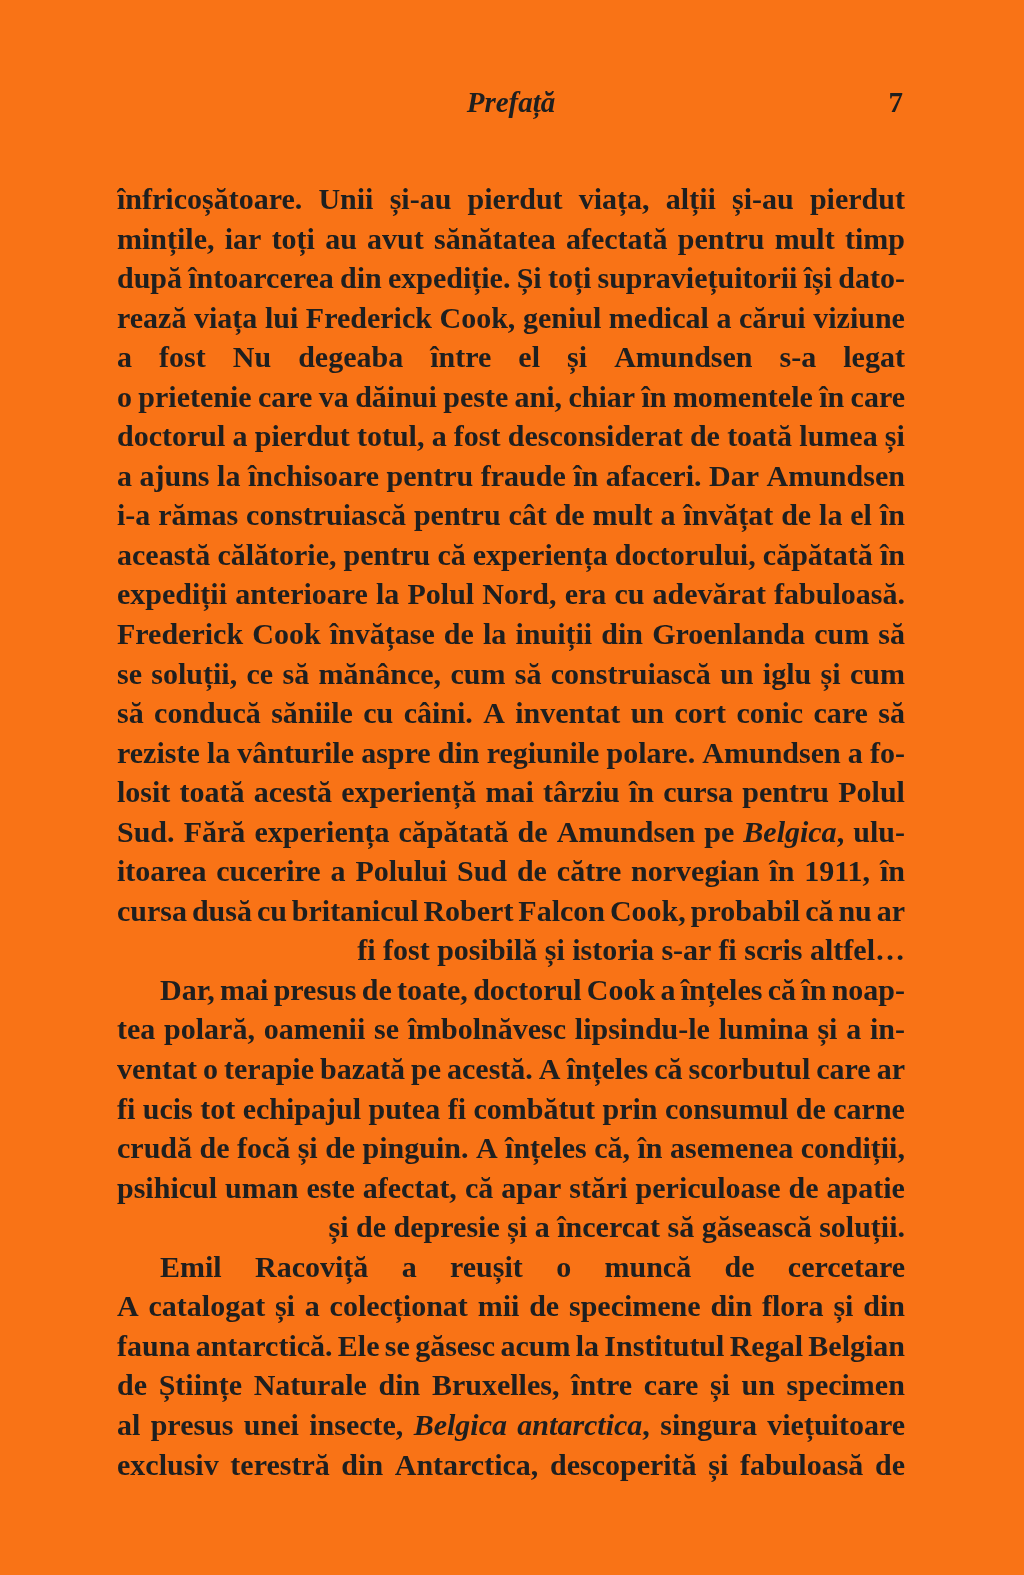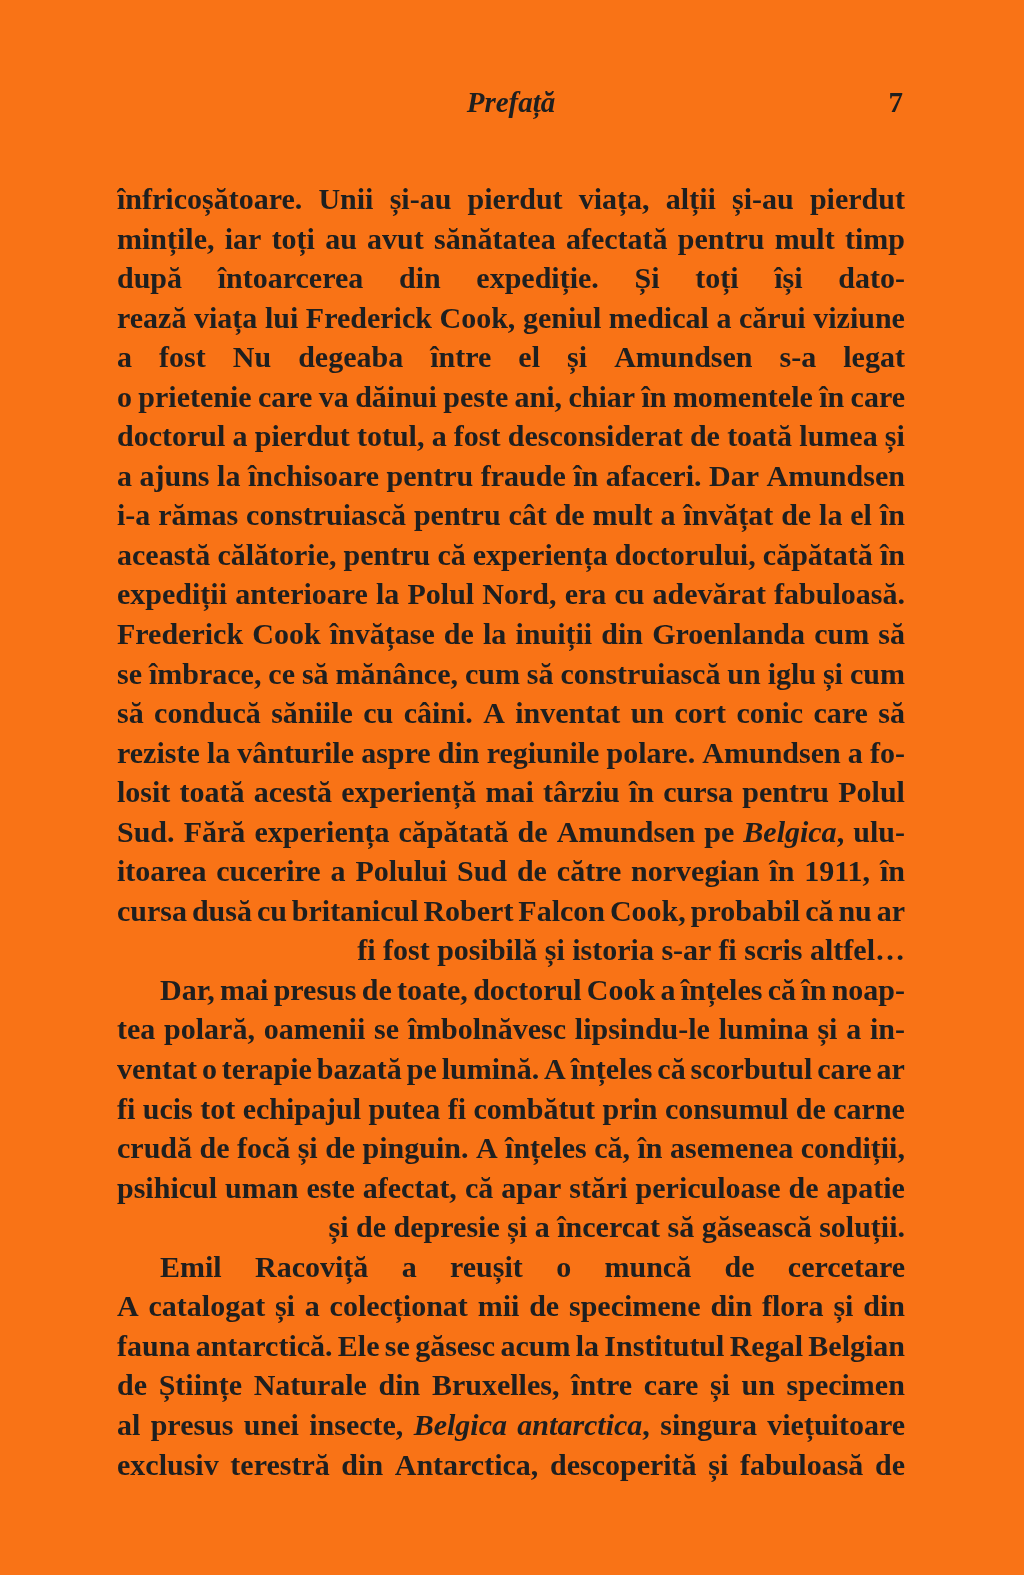--- a/index.html
+++ b/index.html
@@ -66,20 +66,21 @@
         <span class="word"><span>mult</span></span>
         <span class="word"><span>timp</span></span>
       </div>
       <div class="line">
         <span class="word"><span>după</span></span>
         <span class="word"><span>întoarcerea</span></span>
         <span class="word"><span>din</span></span>
         <span class="word"><span>expediție.</span></span>
         <span class="word"><span>Și</span></span>
         <span class="word"><span>toți</span></span>
+        <span class="word"><span>supraviețuitorii</span></span>
         <span class="word"><span>își</span></span>
         <span class="word"><span>dato-</span></span>
       </div>
       <div class="line">
         <span class="word"><span>rează</span></span>
         <span class="word"><span>viața</span></span>
         <span class="word"><span>lui</span></span>
         <span class="word"><span>Frederick</span></span>
         <span class="word"><span>Cook,</span></span>
         <span class="word"><span>geniul</span></span>
@@ -182,21 +183,21 @@
         <span class="word"><span>de</span></span>
         <span class="word"><span>la</span></span>
         <span class="word"><span>inuiții</span></span>
         <span class="word"><span>din</span></span>
         <span class="word"><span>Groenlanda</span></span>
         <span class="word"><span>cum</span></span>
         <span class="word"><span>să</span></span>
       </div>
       <div class="line">
         <span class="word"><span>se</span></span>
-        <span class="word"><span>îmbrace,</span></span>
+        <span class="word"><span>soluții,</span></span>
         <span class="word"><span>ce</span></span>
         <span class="word"><span>să</span></span>
         <span class="word"><span>mănânce,</span></span>
         <span class="word"><span>cum</span></span>
         <span class="word"><span>să</span></span>
         <span class="word"><span>construiască</span></span>
         <span class="word"><span>un</span></span>
         <span class="word"><span>iglu</span></span>
         <span class="word"><span>și</span></span>
         <span class="word"><span>cum</span></span>
@@ -302,21 +303,21 @@
         <span class="word"><span>și</span></span>
         <span class="word"><span>a</span></span>
         <span class="word"><span>in-</span></span>
       </div>
       <div class="line">
         <span class="word"><span>ventat</span></span>
         <span class="word"><span>o</span></span>
         <span class="word"><span>terapie</span></span>
         <span class="word"><span>bazată</span></span>
         <span class="word"><span>pe</span></span>
-        <span class="word"><span>lumină.</span></span>
+        <span class="word"><span>acestă.</span></span>
         <span class="word"><span>A</span></span>
         <span class="word"><span>înțeles</span></span>
         <span class="word"><span>că</span></span>
         <span class="word"><span>scorbutul</span></span>
         <span class="word"><span>care</span></span>
         <span class="word"><span>ar</span></span>
       </div>
       <div class="line">
         <span class="word"><span>fi</span></span>
         <span class="word"><span>ucis</span></span>

